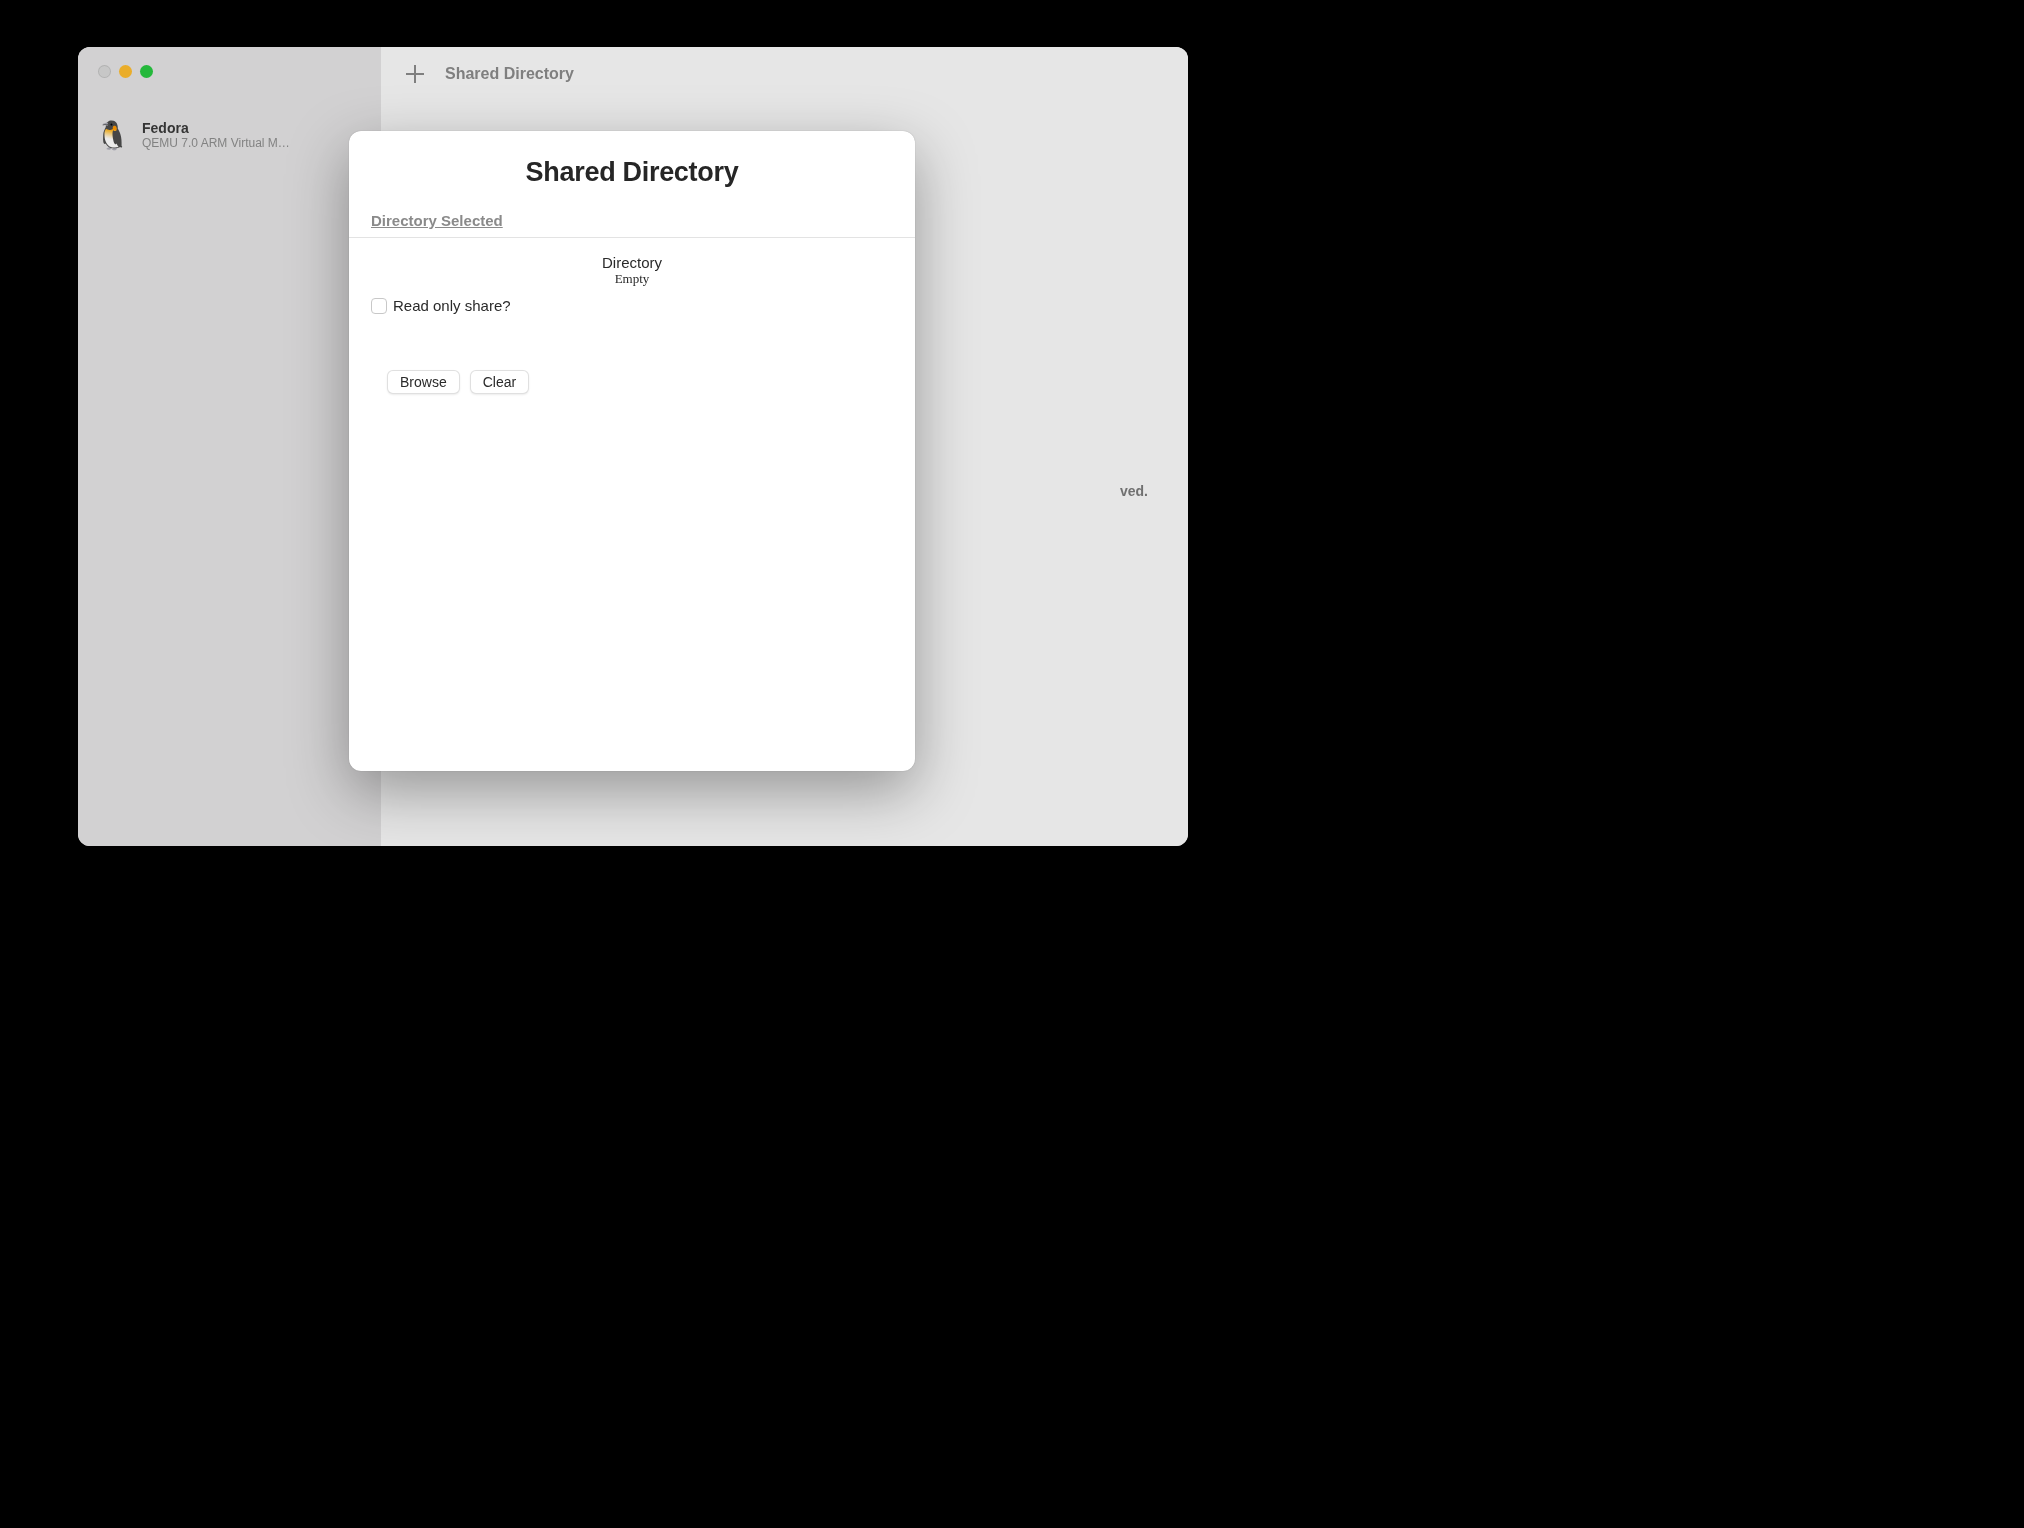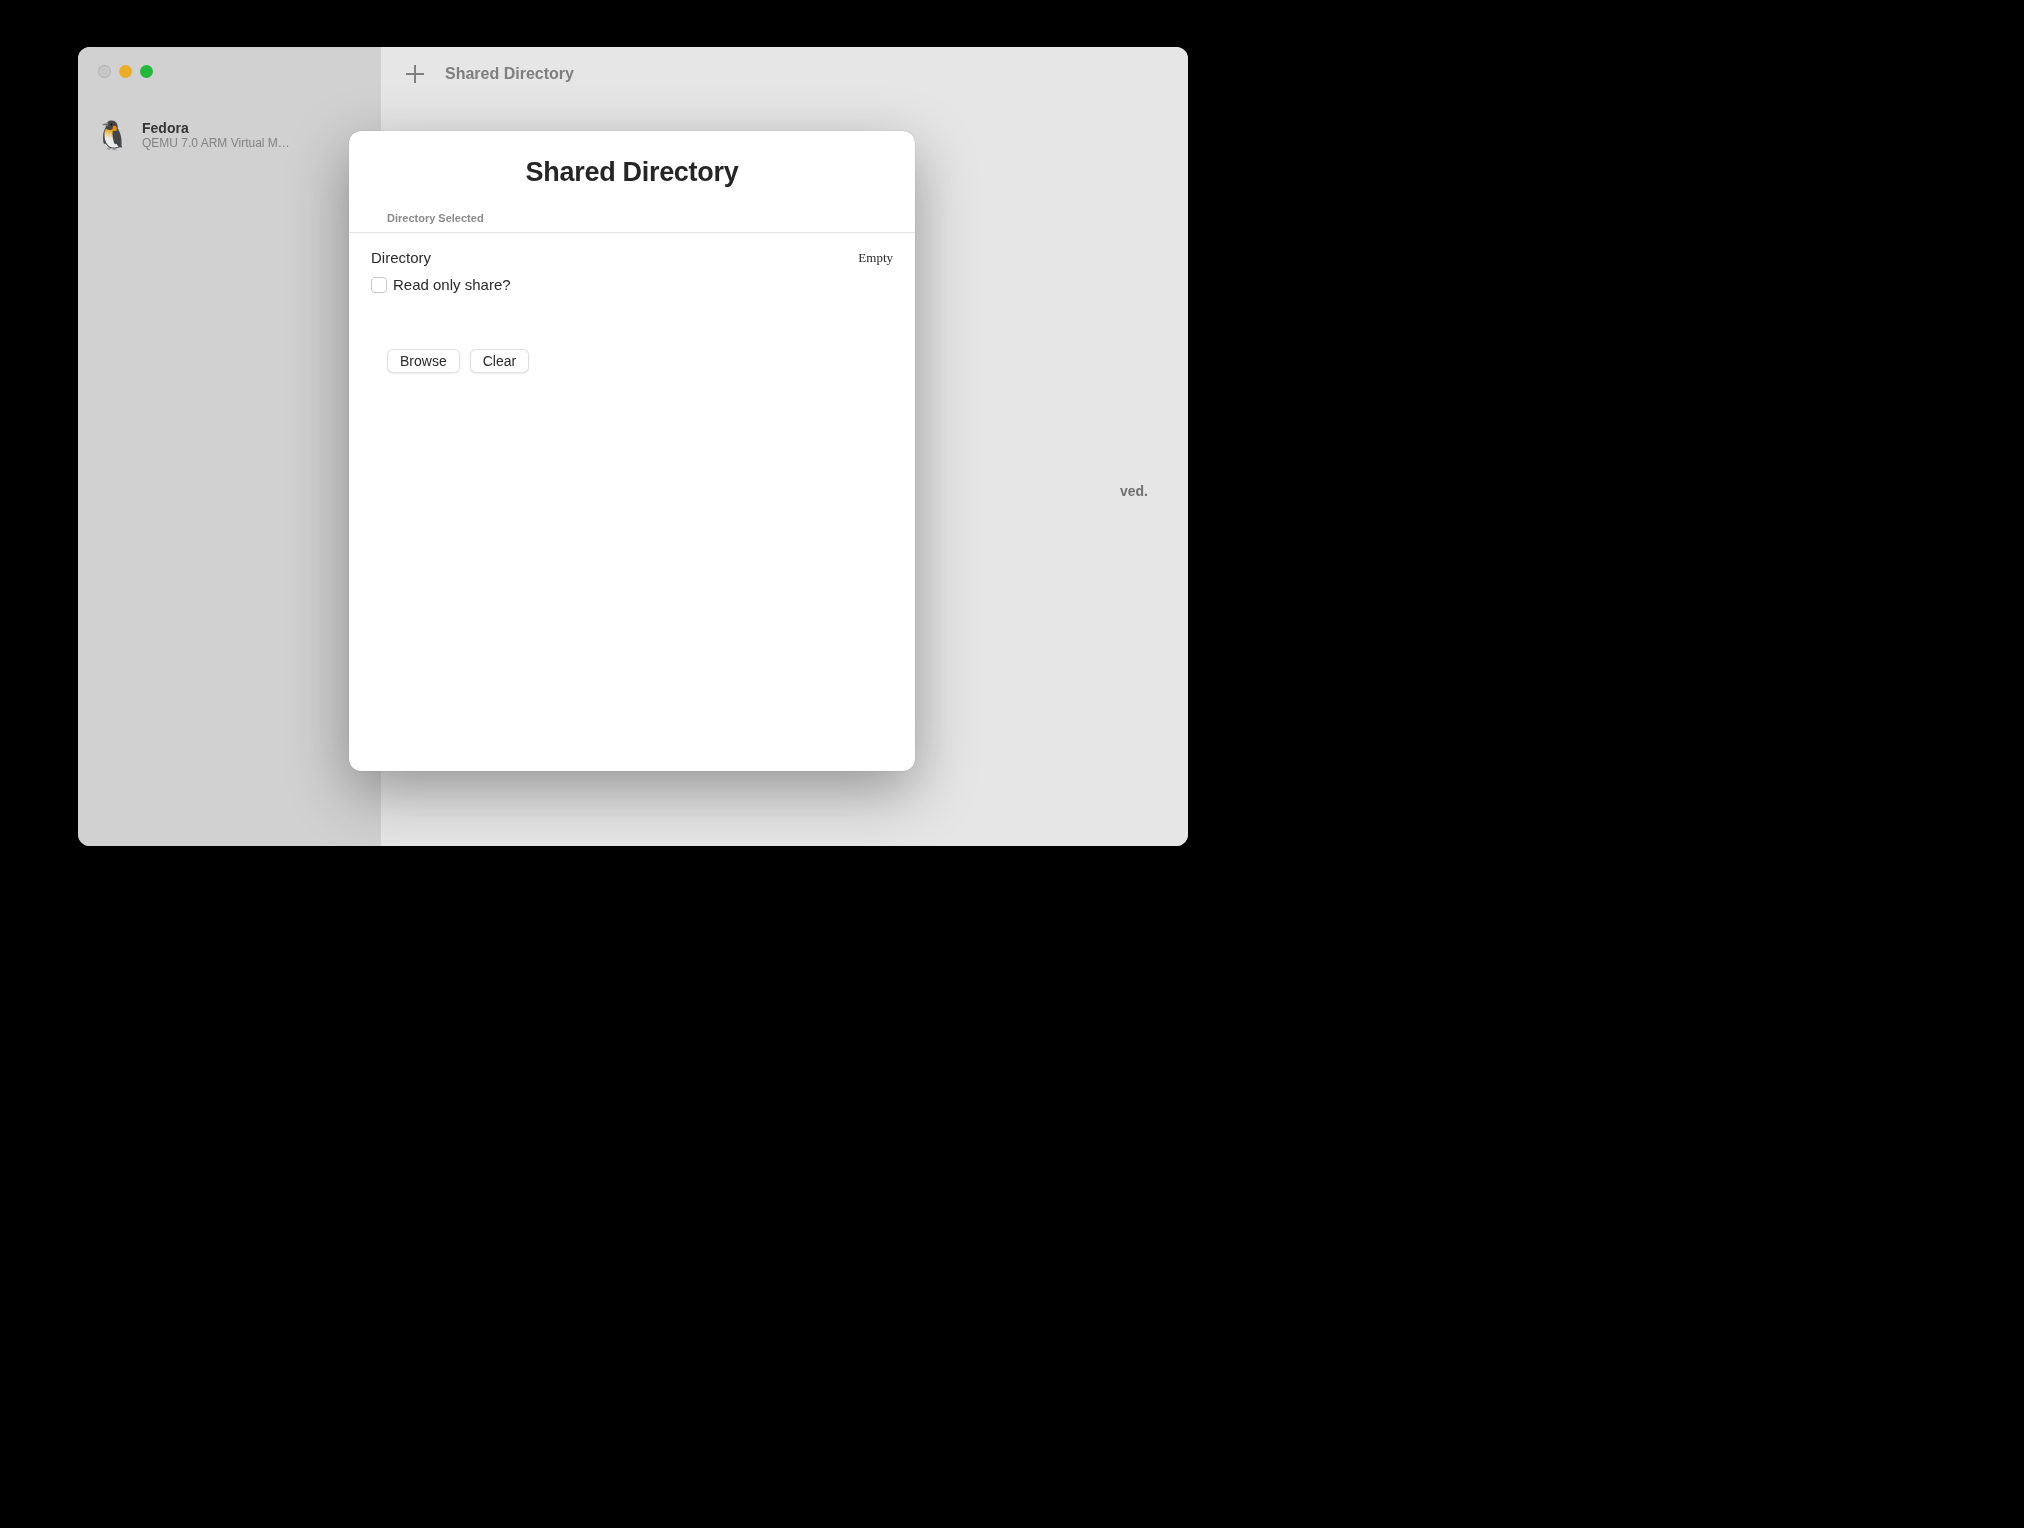--- a/index.html
+++ b/index.html
@@ -194,41 +194,43 @@
     .modal-title {
       text-align: center;
       font-size: 27px;
       font-weight: 700;
       color: #262626;
       padding: 26px 0 24px 0;
       letter-spacing: -0.3px;
     }
 
     .section-header {
-      font-size: 11px;
+      font-size: 15px;
       font-weight: 600;
       color: #8a8a8a;
-      padding: 0 22px 8px 38px;
+      padding: 0 22px 8px 22px;
+      text-decoration: underline;
     }
 
     .divider {
       height: 1px;
       background: #e3e3e3;
     }
 
     .modal-body {
       padding: 16px 22px 0 22px;
       flex: 1;
     }
 
     .directory-row {
       display: flex;
       justify-content: space-between;
       align-items: center;
       margin-bottom: 10px;
+      flex-direction: column;
     }
 
     .directory-label {
       font-size: 15px;
       color: #2a2a2a;
     }
 
     .directory-value {
       font-size: 13px;
       color: #2a2a2a;

